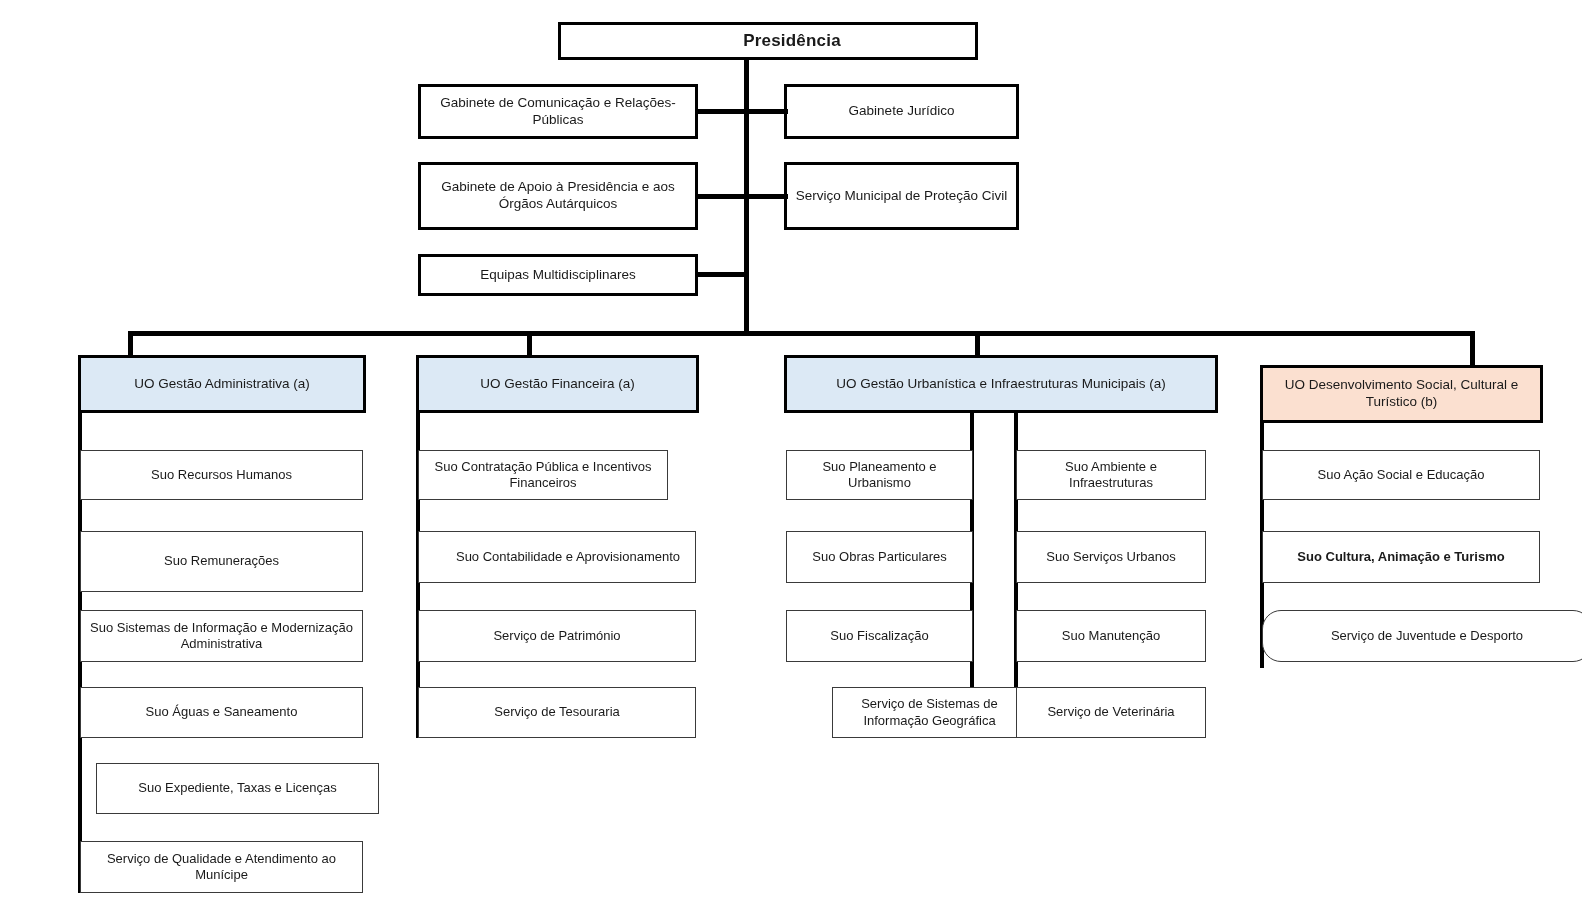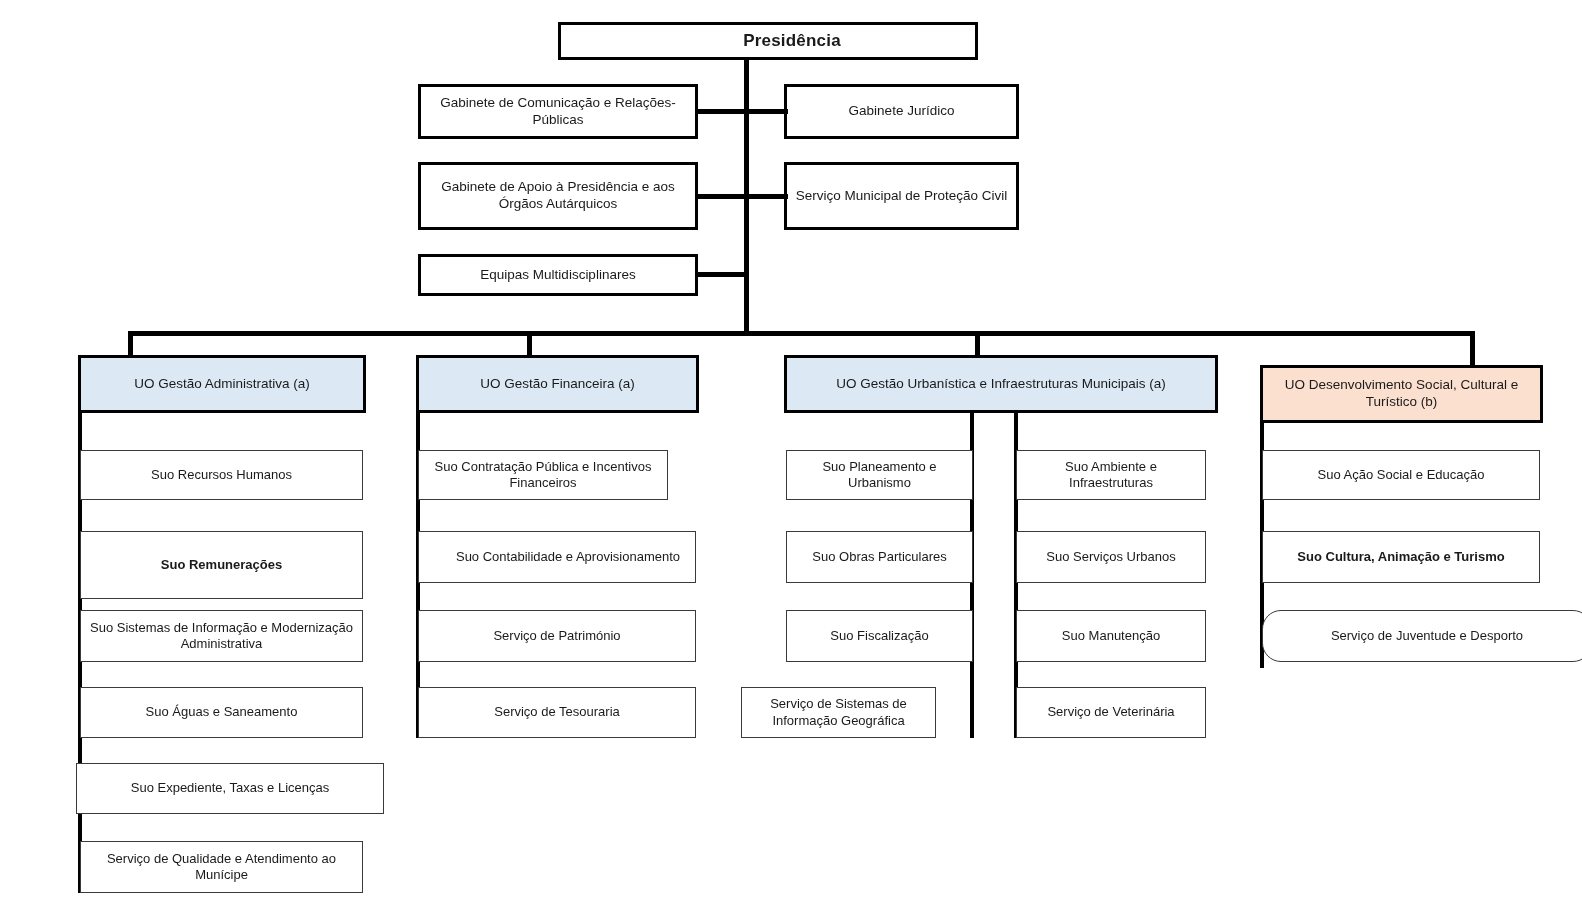--- a/index.html
+++ b/index.html
@@ -111,30 +111,30 @@
   <div class="line-v" style="left:1470px; top:331px; width:5px; height:37px;"></div>
 
   <div class="node node-unit fill-blue" style="left:78px; top:355px; width:288px; height:58px;">
     <span>UO Gestão Administrativa (a)</span>
   </div>
   <div class="spine" style="left:78px; top:413px; height:480px;"></div>
 
   <div class="node node-leaf" style="left:80px; top:450px; width:283px; height:50px;">
     <span>Suo Recursos Humanos</span>
   </div>
-  <div class="node node-leaf" style="left:80px; top:531px; width:283px; height:68px;font-weight:bold;">
+  <div class="node node-leaf" style="left:80px; top:531px; width:283px; height:61px;">
     <span>Suo Remunerações</span>
   </div>
   <div class="node node-leaf" style="left:80px; top:610px; width:283px; height:52px;">
     <span>Suo Sistemas de Informação e Modernização Administrativa</span>
   </div>
   <div class="node node-leaf" style="left:80px; top:687px; width:283px; height:51px;">
     <span>Suo Águas e Saneamento</span>
   </div>
-  <div class="node node-leaf" style="left:76px; top:763px; width:308px; height:51px;">
+  <div class="node node-leaf" style="left:96px; top:763px; width:283px; height:51px;">
     <span>Suo Expediente, Taxas e Licenças</span>
   </div>
   <div class="node node-leaf" style="left:80px; top:841px; width:283px; height:52px;">
     <span>Serviço de Qualidade e Atendimento ao Munícipe</span>
   </div>
 
   <div class="node node-unit fill-blue" style="left:416px; top:355px; width:283px; height:58px;">
     <span>UO Gestão Financeira (a)</span>
   </div>
   <div class="spine" style="left:416px; top:413px; height:325px;"></div>
@@ -161,21 +161,21 @@
 
   <div class="node node-leaf" style="left:786px; top:450px; width:187px; height:50px;">
     <span>Suo Planeamento e Urbanismo</span>
   </div>
   <div class="node node-leaf" style="left:786px; top:531px; width:187px; height:52px;">
     <span>Suo Obras Particulares</span>
   </div>
   <div class="node node-leaf" style="left:786px; top:610px; width:187px; height:52px;">
     <span>Suo Fiscalização</span>
   </div>
-  <div class="node node-leaf" style="left:741px; top:687px; width:195px; height:51px;">
+  <div class="node node-leaf" style="left:832px; top:687px; width:195px; height:51px;">
     <span>Serviço de Sistemas de Informação Geográfica</span>
   </div>
 
   <div class="node node-leaf" style="left:1016px; top:450px; width:190px; height:50px;">
     <span>Suo Ambiente e Infraestruturas</span>
   </div>
   <div class="node node-leaf" style="left:1016px; top:531px; width:190px; height:52px;">
     <span>Suo Serviços Urbanos</span>
   </div>
   <div class="node node-leaf" style="left:1016px; top:610px; width:190px; height:52px;">

